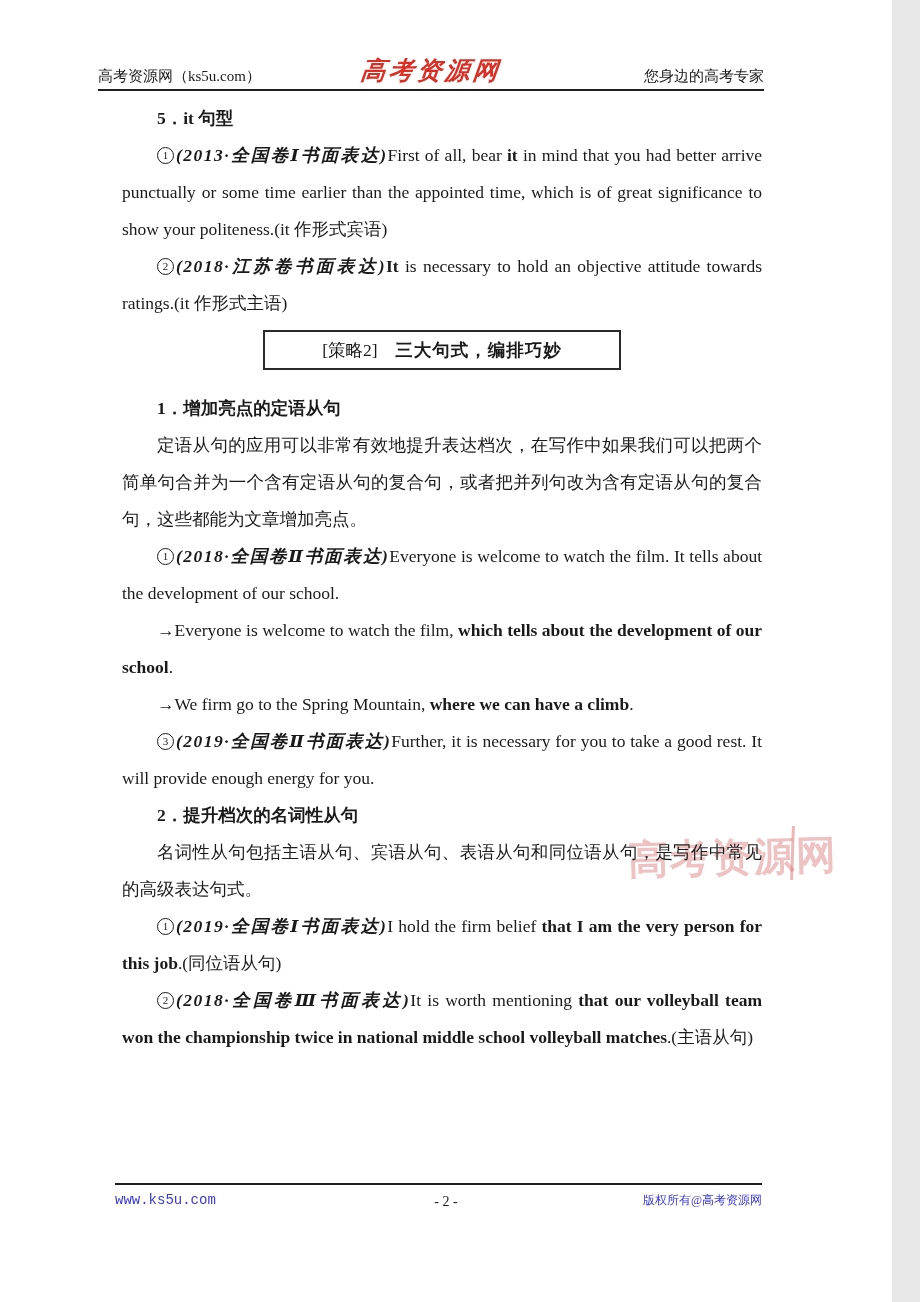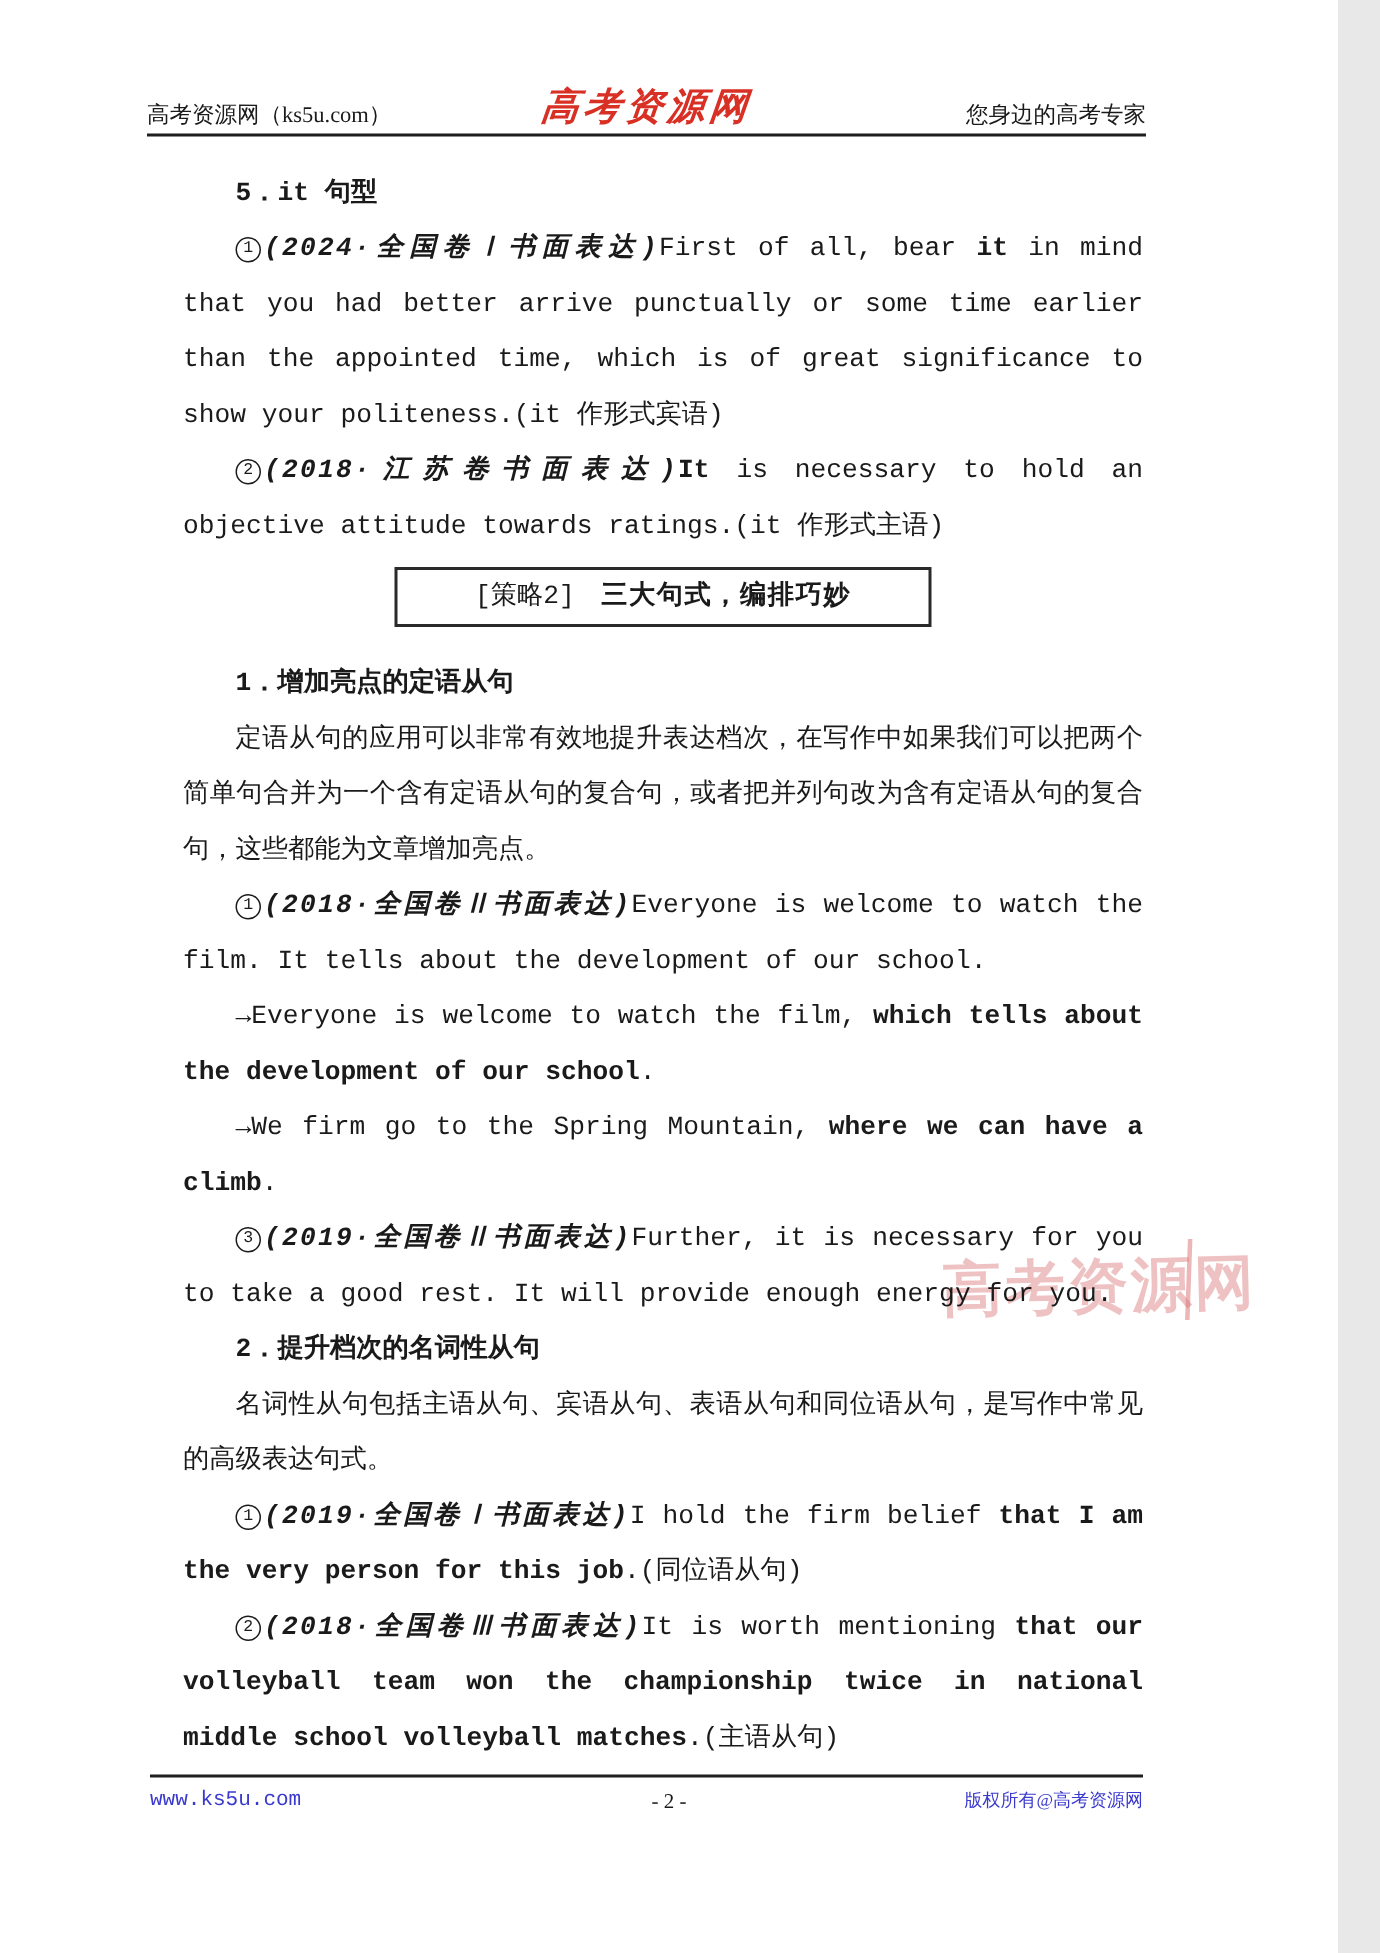--- a/index.html
+++ b/index.html
@@ -28,24 +28,23 @@
   .header .site-name,.header .slogan{white-space:nowrap;}
   .logo{
     position:absolute;left:50%;bottom:2px;transform:translateX(-50%) skewX(-6deg);
     color:var(--logo-red,#d93025);
     font-size:25px;font-weight:700;font-style:italic;
     letter-spacing:3px;white-space:nowrap;
   }
 
   
   .doc-body{
-    position:absolute;left:122px;right:130px;top:111px;
+    position:absolute;left:122px;right:130px;top:100px;
     font-size:17.5px;line-height:37px;
     text-align:justify;
-    font-family:Liberation Mono, monospace;
   }
   .doc-body p{margin:0;text-indent:2em;}
   p.heading{font-weight:700;}
   .seg-n{font-weight:inherit;text-align:right;}
   .seg-b{font-weight:700;}
   .seg-c{font-weight:700;font-style:italic;letter-spacing:1.5px;}
   .seg-circ{
     display:inline-block;width:15px;height:15px;line-height:15px;
     border:1px solid #1a1a1a;border-radius:50%;
     font-size:11px;text-align:center;text-indent:0;
@@ -72,21 +71,21 @@
   }
   .watermark-bar{
     position:absolute;left:791px;top:826px;width:3px;height:54px;
     background:var(--watermark-red,#d87070);opacity:.5;
     transform:rotate(2deg);pointer-events:none;z-index:0;
   }
   .doc-body{z-index:1;}
 
   
   .footer{
-    position:absolute;left:100px;right:130px;top:1183px;
+    position:absolute;left:115px;right:130px;top:1183px;
     border-top:2px solid #1f1f1f;
     padding-top:7px;
     display:flex;justify-content:space-between;align-items:flex-start;
   }
   .footer .site-link{
     font-family:"Liberation Mono","DejaVu Sans Mono",monospace;
     font-size:14px;color:var(--link-blue,#3a3ace);text-decoration:none;
   }
   .footer .copyright{
     font-size:12px;color:var(--link-blue,#3a3ace);
@@ -105,21 +104,21 @@
     <span class="site-name">高考资源网（ks5u.com）</span>
     <span class="logo">高考资源网</span>
     <span class="slogan">您身边的高考专家</span>
   </header>
 
   <div class="watermark">高考资源网</div>
   <div class="watermark-bar"></div>
 
   <main class="doc-body" id="doc-body">
       <p class="heading"><span class="seg-n">5．it 句型</span></p>
-      <p class="para"><span class="seg-circ">1</span><span class="seg-c">(2024·全国卷Ⅰ书面表达)</span><span class="seg-n">First of all, bear </span><span class="seg-b">it</span><span class="seg-n"> in mind that you had better arrive punctually or some time earlier than the appointed time, which is of great significance to show your politeness.(it 作形式宾语)</span></p>
+      <p class="para"><span class="seg-circ">1</span><span class="seg-c">(2013·全国卷Ⅰ书面表达)</span><span class="seg-n">First of all, bear </span><span class="seg-b">it</span><span class="seg-n"> in mind that you had better arrive punctually or some time earlier than the appointed time, which is of great significance to show your politeness.(it 作形式宾语)</span></p>
       <p class="para"><span class="seg-circ">2</span><span class="seg-c">(2018·江苏卷书面表达)</span><span class="seg-b">It</span><span class="seg-n"> is necessary to hold an objective attitude towards ratings.(it 作形式主语)</span></p>
       <div class="box-title"><span class="seg-n">[策略2]</span><span class="seg-n">　</span><span class="seg-b">三大句式，编排巧妙</span></div>
       <p class="heading"><span class="seg-n">1．增加亮点的定语从句</span></p>
       <p class="para"><span class="seg-n">定语从句的应用可以非常有效地提升表达档次，在写作中如果我们可以把两个简单句合并为一个含有定语从句的复合句，或者把并列句改为含有定语从句的复合句，这些都能为文章增加亮点。</span></p>
       <p class="para"><span class="seg-circ">1</span><span class="seg-c">(2018·全国卷Ⅱ书面表达)</span><span class="seg-n">Everyone is welcome to watch the film. It tells about the development of our school.</span></p>
       <p class="para"><span class="seg-n">→Everyone is welcome to watch the film, </span><span class="seg-b">which tells about the development of our school</span><span class="seg-n">.</span></p>
       <p class="para"><span class="seg-n">→We firm go to the Spring Mountain, </span><span class="seg-b">where we can have a climb</span><span class="seg-n">.</span></p>
       <p class="para"><span class="seg-circ">3</span><span class="seg-c">(2019·全国卷Ⅱ书面表达)</span><span class="seg-n">Further, it is necessary for you to take a good rest. It will provide enough energy for you.</span></p>
       <p class="heading"><span class="seg-n">2．提升档次的名词性从句</span></p>
       <p class="para"><span class="seg-n">名词性从句包括主语从句、宾语从句、表语从句和同位语从句，是写作中常见的高级表达句式。</span></p>

